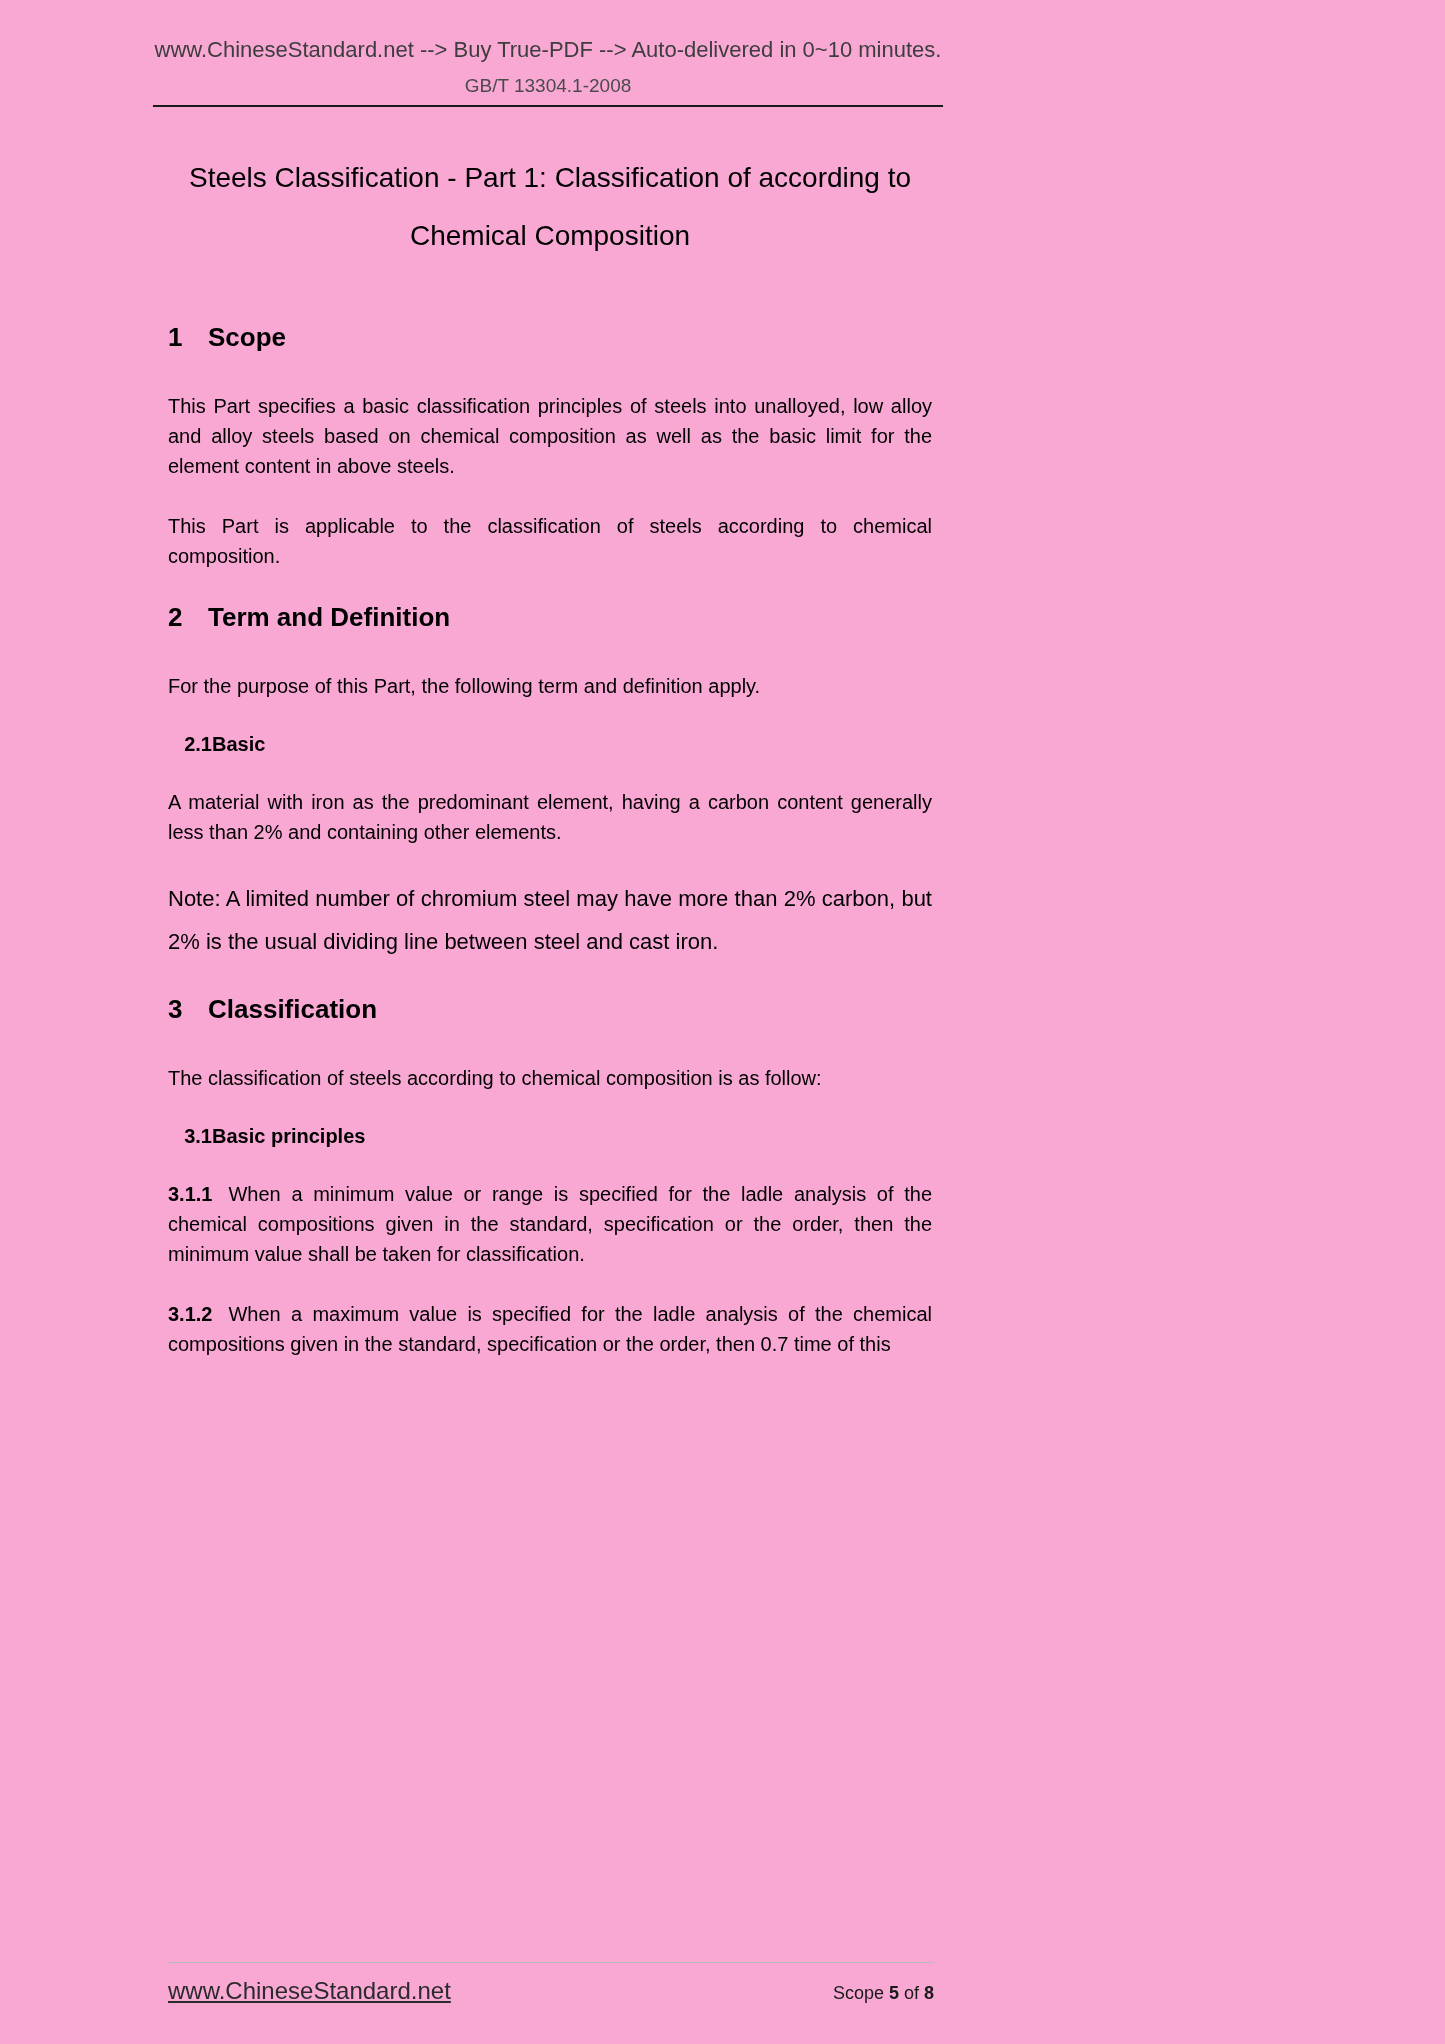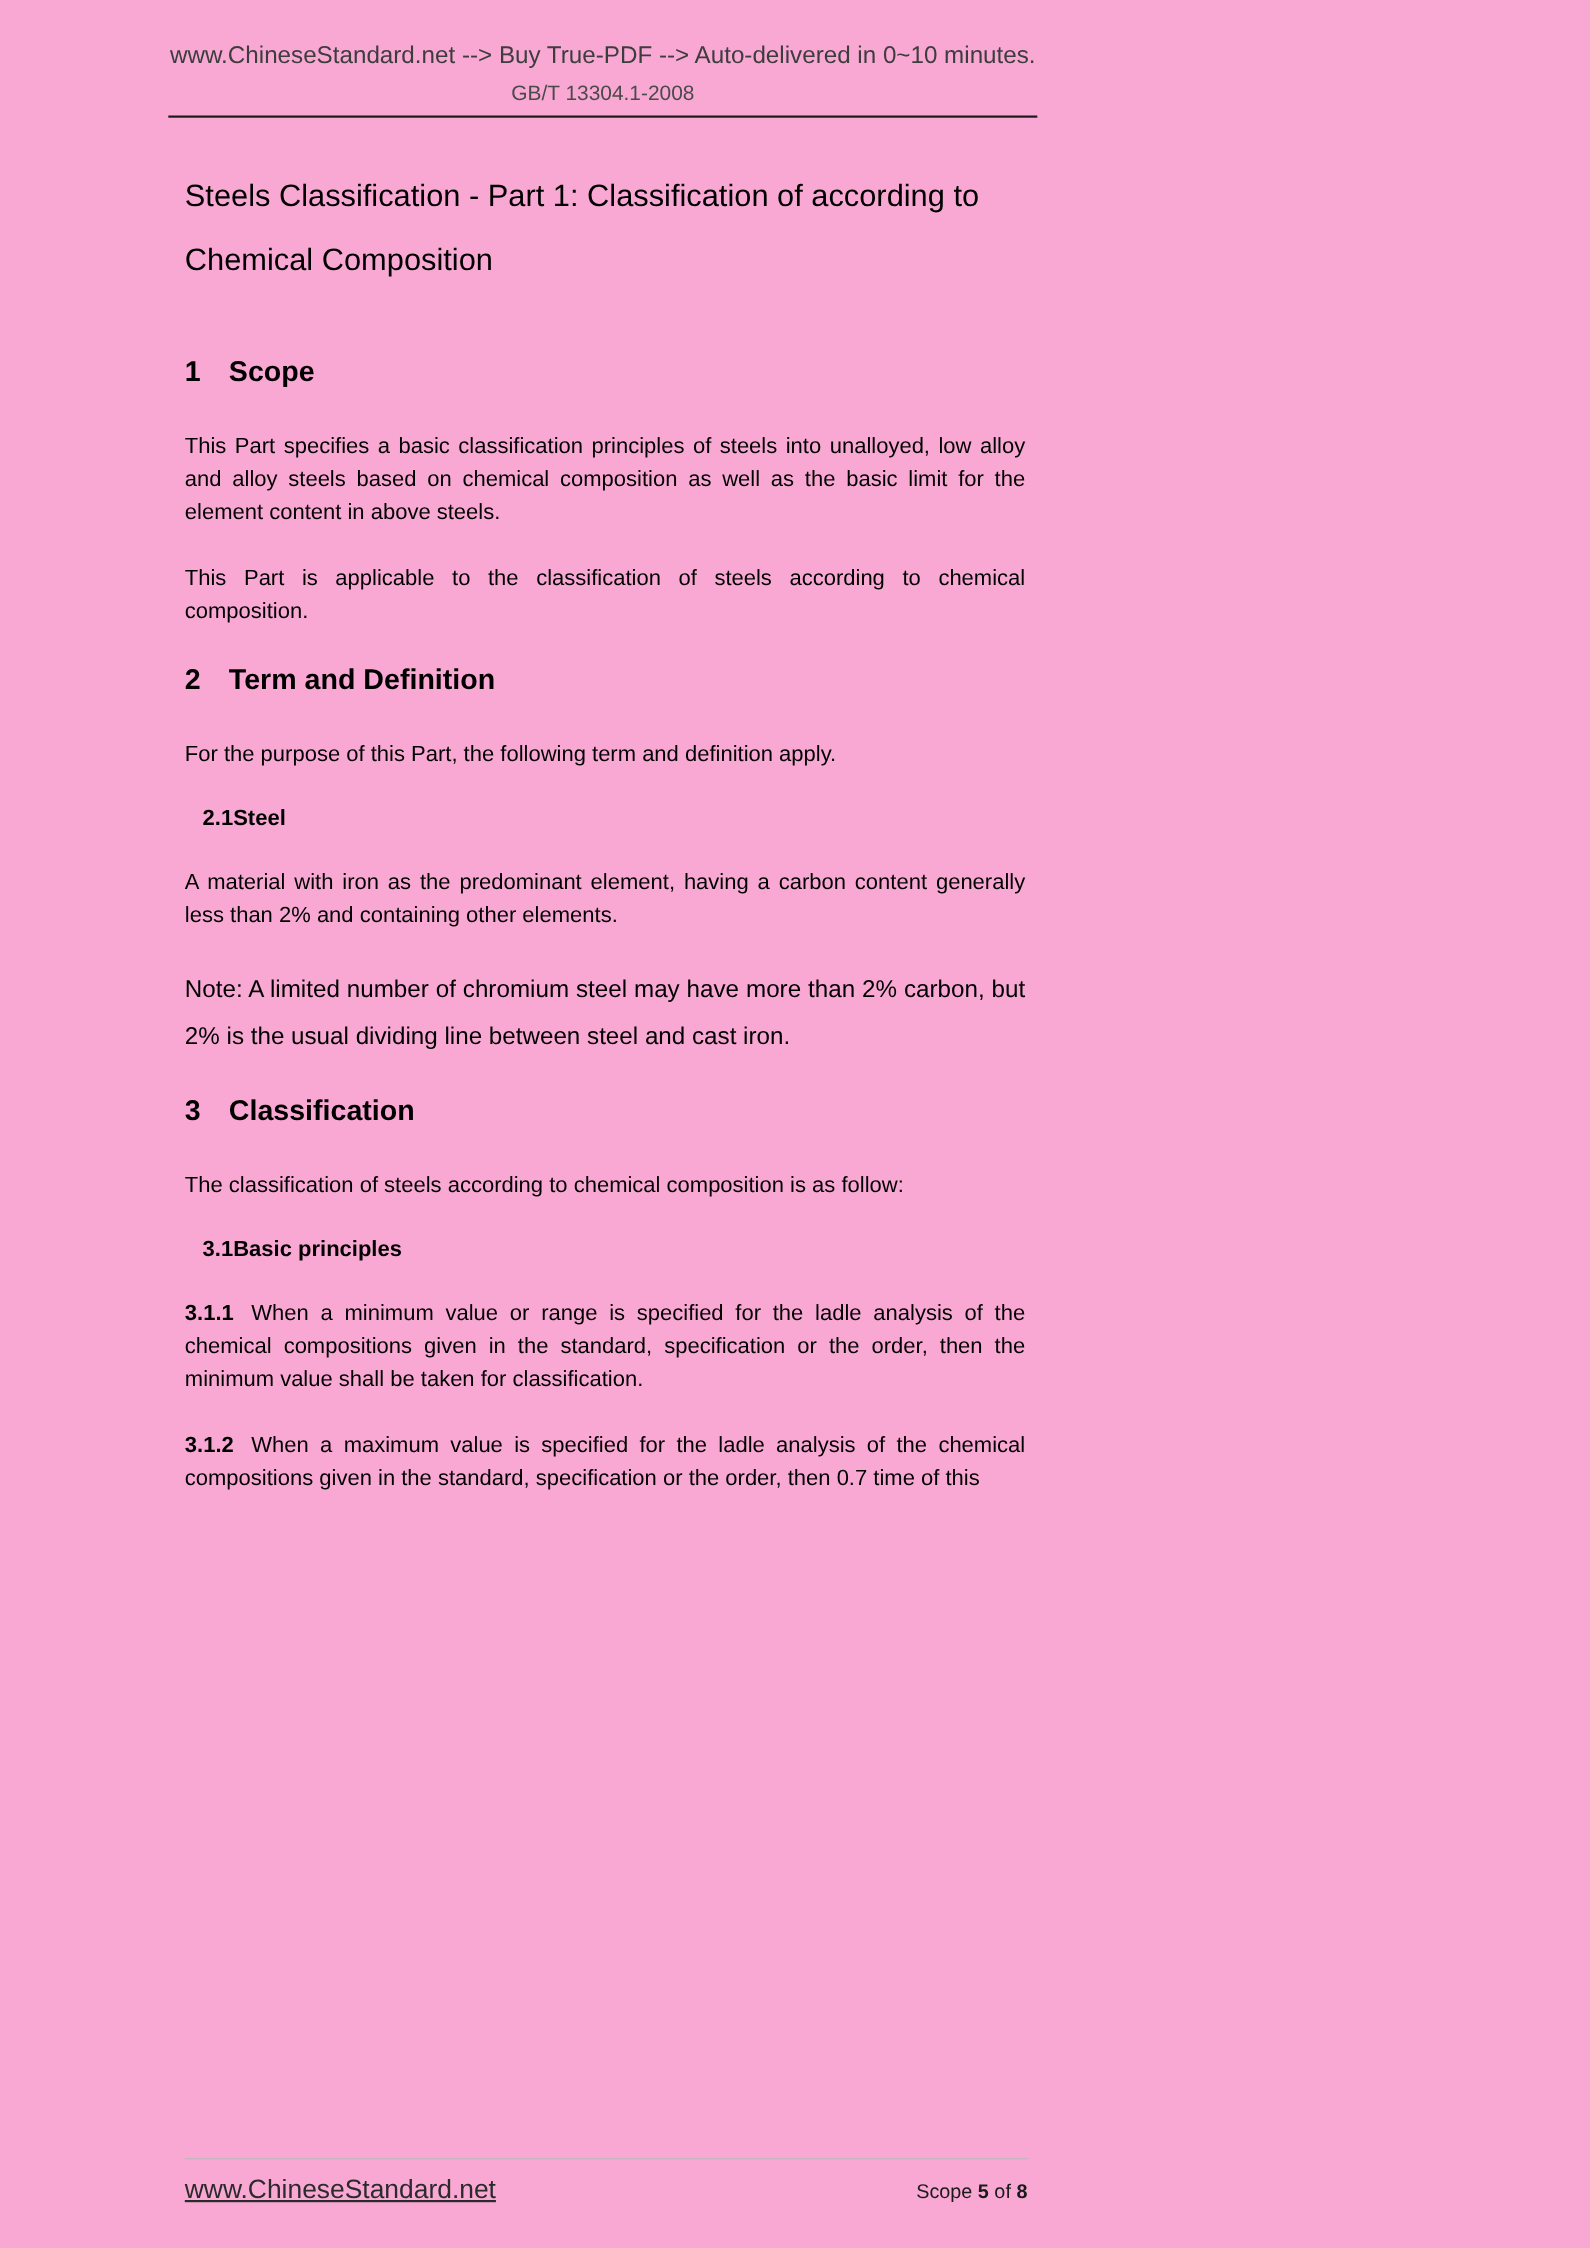--- a/index.html
+++ b/index.html
@@ -37,21 +37,21 @@
     border-bottom: 2px solid #1a1a1a;
     width: 100%;
     height: 0;
   }
   
   .content {
     width: 764px;
     margin: 42px 0 0 168px;
   }
   .doc-title {
-    text-align: left;
+    text-align: center;
     font-size: 28px;
     line-height: 58px;
     color: #000;
     margin-bottom: 56px;
   }
   h2.sec-heading {
     font-size: 26px;
     line-height: 32px;
     font-weight: bold;
     margin-top: 30px;
@@ -154,21 +154,21 @@
     </h2>
     <p class="body-p">This Part specifies a basic classification principles of steels into unalloyed, low alloy and alloy steels based on chemical composition as well as the basic limit for the element content in above steels.</p>
     <p class="body-p">This Part is applicable to the classification of steels according to chemical composition.</p>
 
     <h2 class="sec-heading">
       <span class="sec-num">2</span><span>Term and Definition</span>
     </h2>
     <p class="body-p">For the purpose of this Part, the following term and definition apply.</p>
 
     <h3 class="sub-heading">
-      <span class="sub-num">2.1</span><span>Steel</span>
+      <span class="sub-num">2.1</span><span>Basic</span>
     </h3>
     <p class="body-p">A material with iron as the predominant element, having a carbon content generally less than 2% and containing other elements.</p>
     <p class="note-p">Note: A limited number of chromium steel may have more than 2% carbon, but 2% is the usual dividing line between steel and cast iron.</p>
 
     <h2 class="sec-heading">
       <span class="sec-num">3</span><span>Classification</span>
     </h2>
     <p class="body-p">The classification of steels according to chemical composition is as follow:</p>
 
 

